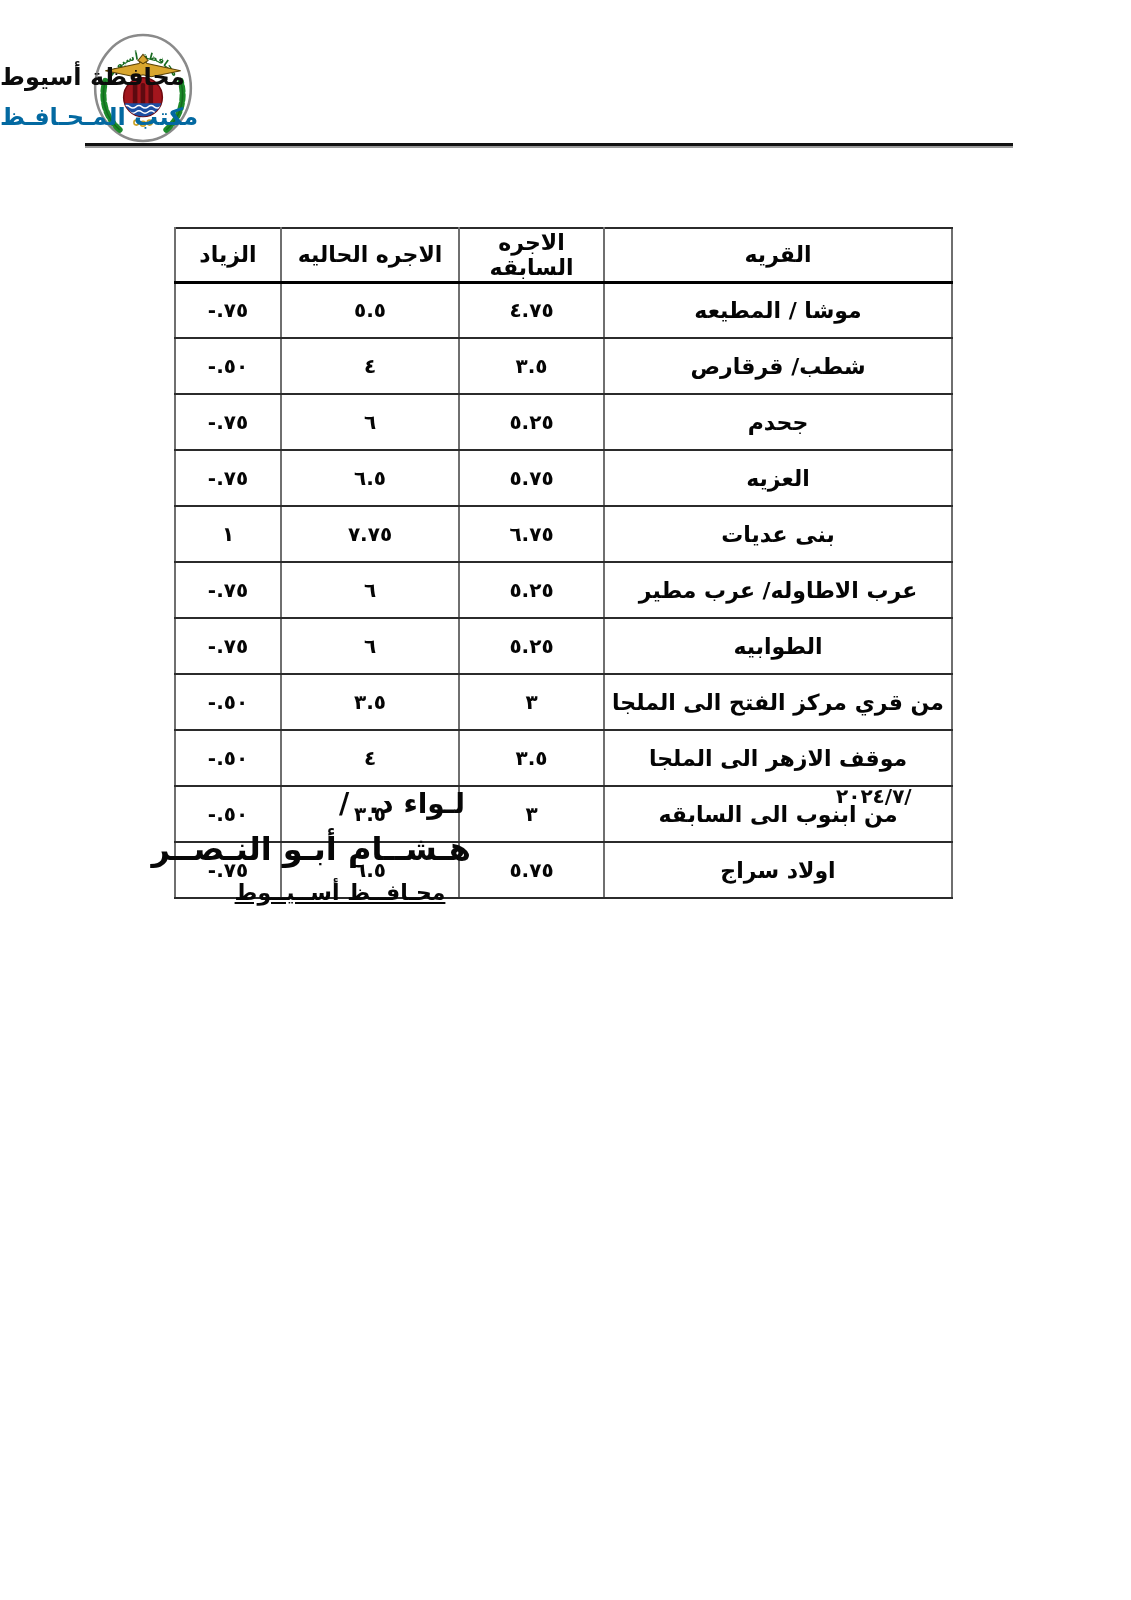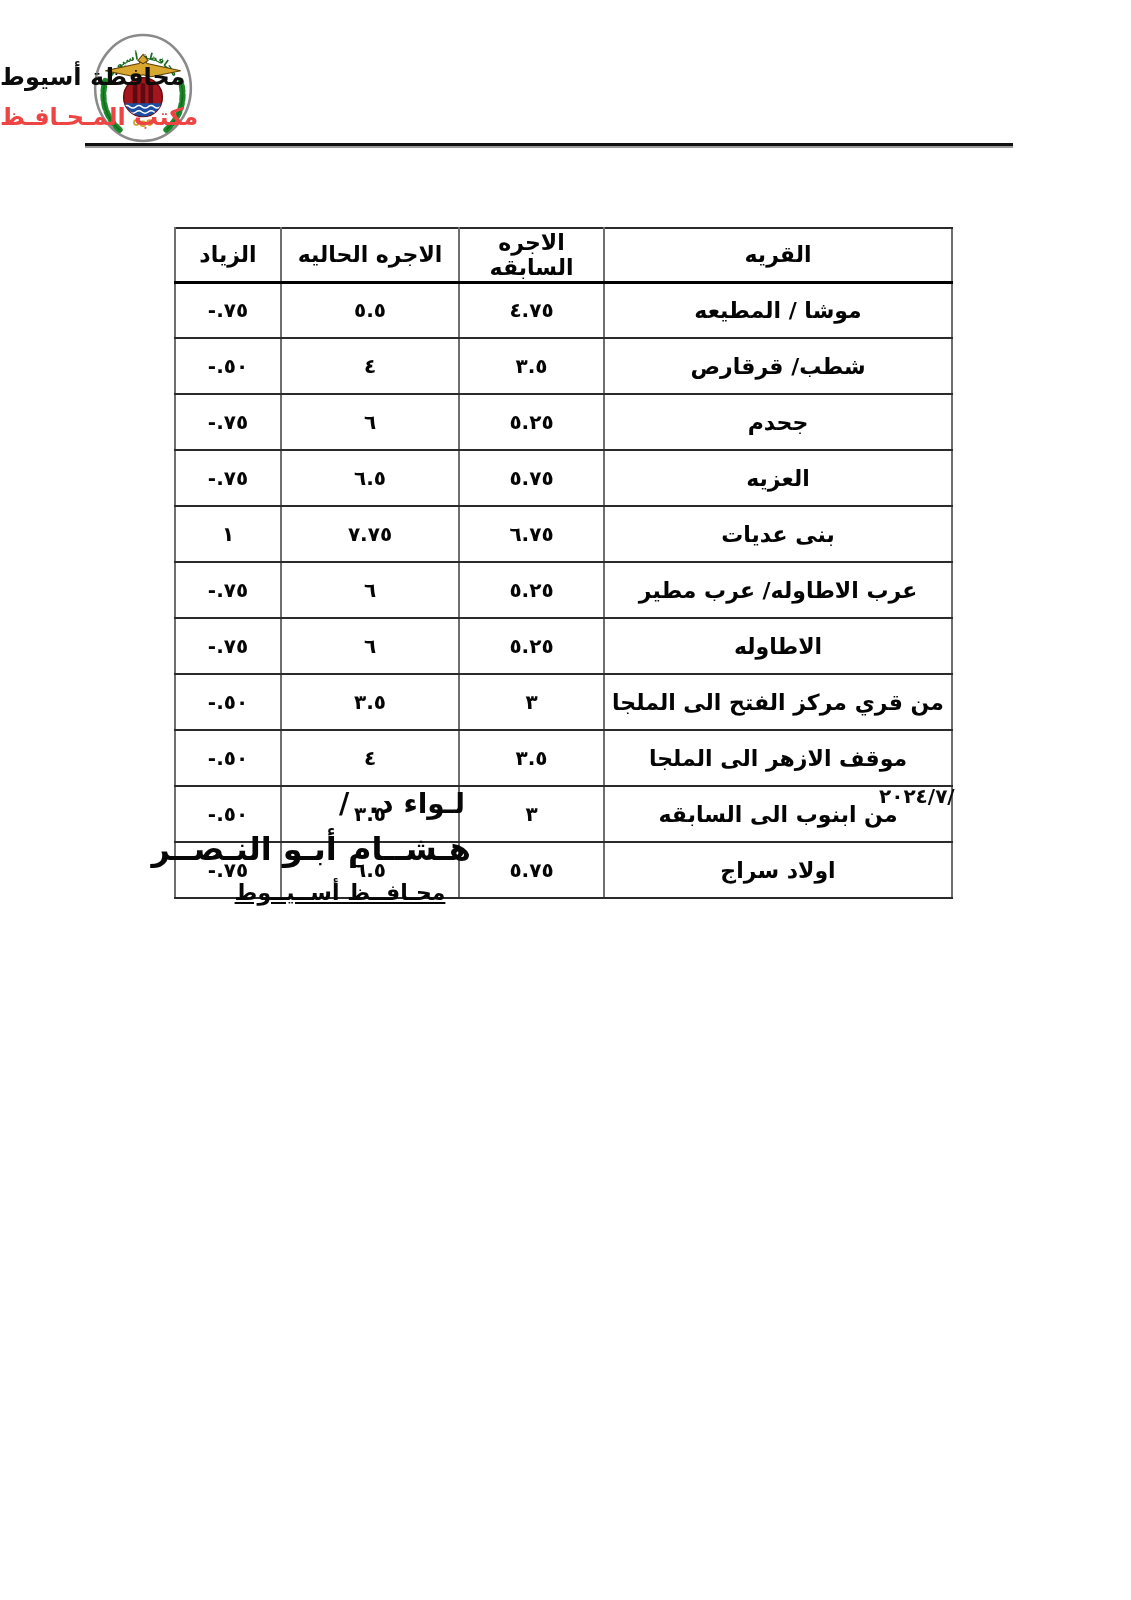--- a/index.html
+++ b/index.html
@@ -9,21 +9,21 @@
     width:1131px;height:1600px;
     background:#ffffff;
     margin:0 auto;
     overflow:hidden;
     direction:rtl;
   }
   
   .logo{position:absolute;left:92px;top:32px;width:102px;height:112px;}
   .org-block{position:absolute;left:0;top:62px;width:1012px;text-align:left;direction:rtl;}
   .org-line1{font-size:24px;font-weight:700;color:#0c0c0c;line-height:1.25;text-align:left;}
-  .org-line2{font-size:24px;font-weight:700;color:#ef4444;line-height:1.25;margin-top:10px;text-align:left;}
+  .org-line2{font-size:24px;font-weight:700;color:#0369a1;line-height:1.25;margin-top:10px;text-align:left;}
   .org-block .inner{display:inline-block;text-align:center;}
   .rule{position:absolute;left:85px;top:143px;width:928px;height:5px;background:#121212;border-bottom:2px solid #9b9b9b;}
   
   .fare-table{
     position:absolute;
     right:178px;top:227px;
     width:777px;
     border-collapse:collapse;
     direction:rtl;
     table-layout:fixed;
@@ -37,21 +37,21 @@
     color:#050505;background:#fff;
     padding:0 0;
     overflow:hidden;
   }
   .fare-table{border:2px solid #6f6f6f;}
   .fare-table thead th{height:54px;font-size:22px;font-weight:700;border-bottom:3px solid #000;}
   .fare-table tbody td{height:56px;}
   .village{font-size:22px;font-weight:700;border-radius:14px;}
   .num{font-size:20px;font-weight:700;direction:ltr;unicode-bidi:isolate;}
   
-  .date{position:absolute;left:879px;top:784px;width:131px;text-align:left;font-size:20px;font-weight:700;color:#0a0a0a;}
+  .date{position:absolute;left:836px;top:784px;width:131px;text-align:left;font-size:20px;font-weight:700;color:#0a0a0a;}
   .date span{direction:ltr;unicode-bidi:isolate;display:inline-block;}
   .signature{position:absolute;left:209px;top:789px;width:262px;text-align:center;color:#070707;}
   .sig-rank{font-size:28px;font-weight:700;position:relative;left:62px;white-space:pre;line-height:1.1;}
   .sig-name{font-size:32px;font-weight:700;margin-top:11px;line-height:1.15;white-space:nowrap;}
   .sig-title{font-size:22px;font-weight:700;margin-top:12px;line-height:1.15;white-space:nowrap;text-decoration:underline;}
 </style>
 </head>
 <body>
 
 <div class="page">
@@ -145,21 +145,21 @@
         <td class="num">٧.٧٥</td>
         <td class="num">١</td>
       </tr>
       <tr>
         <td class="village">عرب الاطاوله/ عرب مطير</td>
         <td class="num">٥.٢٥</td>
         <td class="num">٦</td>
         <td class="num">-.٧٥</td>
       </tr>
       <tr>
-        <td class="village">الاطاوله</td>
+        <td class="village">الطوابيه</td>
         <td class="num">٥.٢٥</td>
         <td class="num">٦</td>
         <td class="num">-.٧٥</td>
       </tr>
       <tr>
         <td class="village">من قري مركز الفتح الى الملجا</td>
         <td class="num">٣</td>
         <td class="num">٣.٥</td>
         <td class="num">-.٥٠</td>
       </tr>

